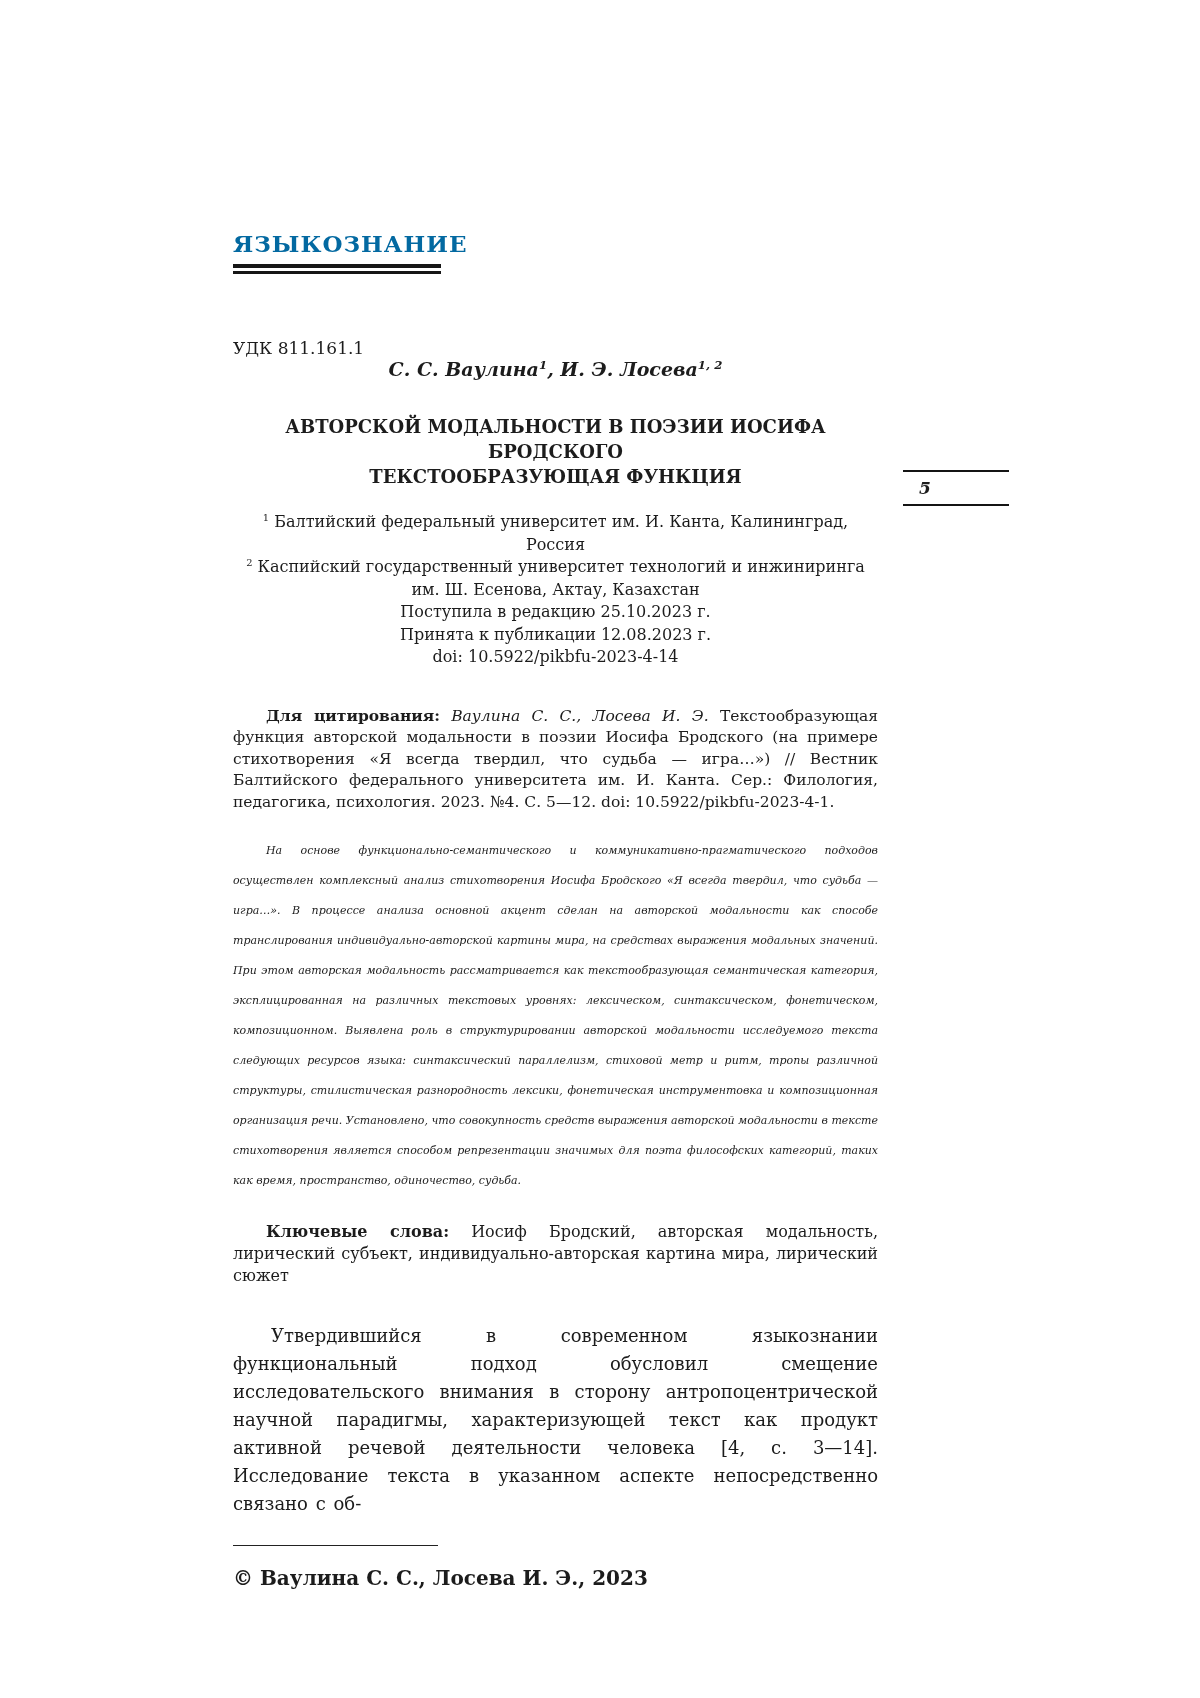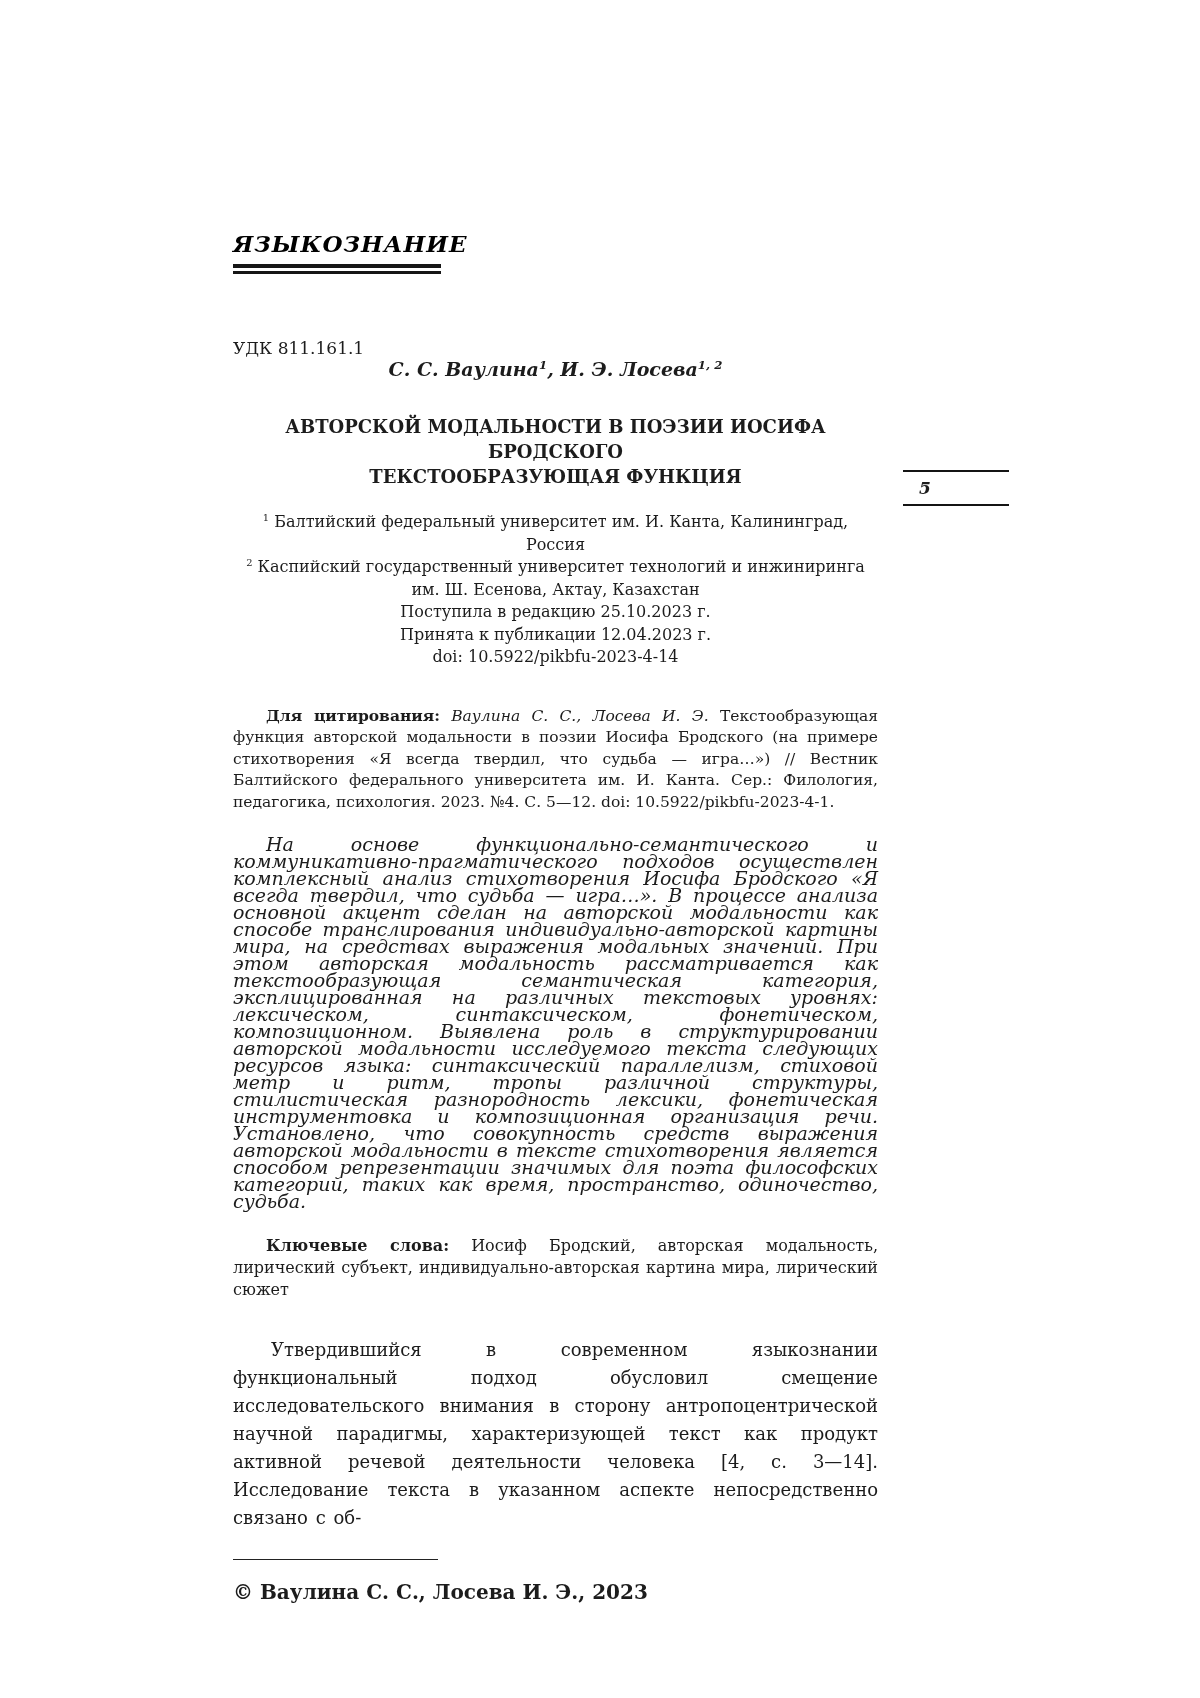--- a/index.html
+++ b/index.html
@@ -18,23 +18,22 @@
   }
   .content {
     position: absolute;
     left: 233px;
     top: 230px;
     width: 645px;
   }
   .section-header {
     font-size: 23px;
     font-weight: bold;
-    font-style: italic;
     letter-spacing: 1px;
-    color: #000000;
+    color: #0369a1;
   }
   .section-rule {
     width: 208px;
     margin-top: 7px;
   }
   .section-rule .r1 { height: 4px; background: #161616; }
   .section-rule .r2 { height: 3px; background: #161616; margin-top: 3px; }
   .udc {
     margin-top: 64px;
     font-size: 17px;
@@ -66,23 +65,23 @@
     margin: 36px 0 0 0;
     font-size: 15.5px;
     line-height: 21.5px;
     text-align: justify;
     text-indent: 33px;
   }
   .citation .lbl { font-weight: bold; }
   .citation .cit-authors { font-style: italic; }
   .abstract {
     margin: 23px 0 0 0;
-    font-size: 19px;
+    font-size: 11px;
     font-style: italic;
-    line-height: 17px;
+    line-height: 30px;
     text-align: justify;
     text-indent: 33px;
   }
   .keywords {
     margin: 25px 0 0 0;
     font-size: 16px;
     line-height: 22px;
     text-align: justify;
     text-indent: 33px;
   }
@@ -147,21 +146,21 @@
     <div class="article-title">
       <div>АВТОРСКОЙ МОДАЛЬНОСТИ В ПОЭЗИИ ИОСИФА БРОДСКОГО</div>
       <div>ТЕКСТООБРАЗУЮЩАЯ ФУНКЦИЯ</div>
     </div>
 
     <div class="affiliations">
       <div class="aff"><sup>1</sup><span> Балтийский федеральный университет им. И. Канта, Калининград, Россия</span></div>
       <div class="aff"><sup>2</sup><span> Каспийский государственный университет технологий и инжиниринга</span></div>
       <div>им. Ш. Есенова, Актау, Казахстан</div>
       <div>Поступила в редакцию 25.10.2023 г.</div>
-      <div>Принята к публикации 12.04.2023 г.</div>
+      <div>Принята к публикации 12.08.2023 г.</div>
       <div>doi: 10.5922/pikbfu-2023-4-14</div>
     </div>
 
     <p class="citation"><span class="lbl">Для цитирования:</span><span class="cit-authors"> Ваулина С. С., Лосева И. Э. </span><span>Текстообразующая функция авторской модальности в поэзии Иосифа Бродского (на примере стихотворения «Я всегда твердил, что судьба — игра…») // Вестник Балтийского федерального университета им. И. Канта. Сер.: Филология, педагогика, психология. 2023. №4. С. 5—12. doi: 10.5922/pikbfu-2023-4-1.</span></p>
 
     <p class="abstract">На основе функционально-семантического и коммуникативно-прагматического подходов осуществлен комплексный анализ стихотворения Иосифа Бродского «Я всегда твердил, что судьба — игра…». В процессе анализа основной акцент сделан на авторской модальности как способе транслирования индивидуально-авторской картины мира, на средствах выражения модальных значений. При этом авторская модальность рассматривается как текстообразующая семантическая категория, эксплицированная на различных текстовых уровнях: лексическом, синтаксическом, фонетическом, композиционном. Выявлена роль в структурировании авторской модальности исследуемого текста следующих ресурсов языка: синтаксический параллелизм, стиховой метр и ритм, тропы различной структуры, стилистическая разнородность лексики, фонетическая инструментовка и композиционная организация речи. Установлено, что совокупность средств выражения авторской модальности в тексте стихотворения является способом репрезентации значимых для поэта философских категорий, таких как время, пространство, одиночество, судьба.</p>
 
     <p class="keywords"><span class="lbl">Ключевые слова:</span><span> Иосиф Бродский, авторская модальность, лирический субъект, индивидуально-авторская картина мира, лирический сюжет</span></p>
 
     <p class="body-par">Утвердившийся в современном языкознании функциональный подход обусловил смещение исследовательского внимания в сторону антропоцентрической научной парадигмы, характеризующей текст как продукт активной речевой деятельности человека [4, с. 3—14]. Исследование текста в указанном аспекте непосредственно связано с об-</p>

